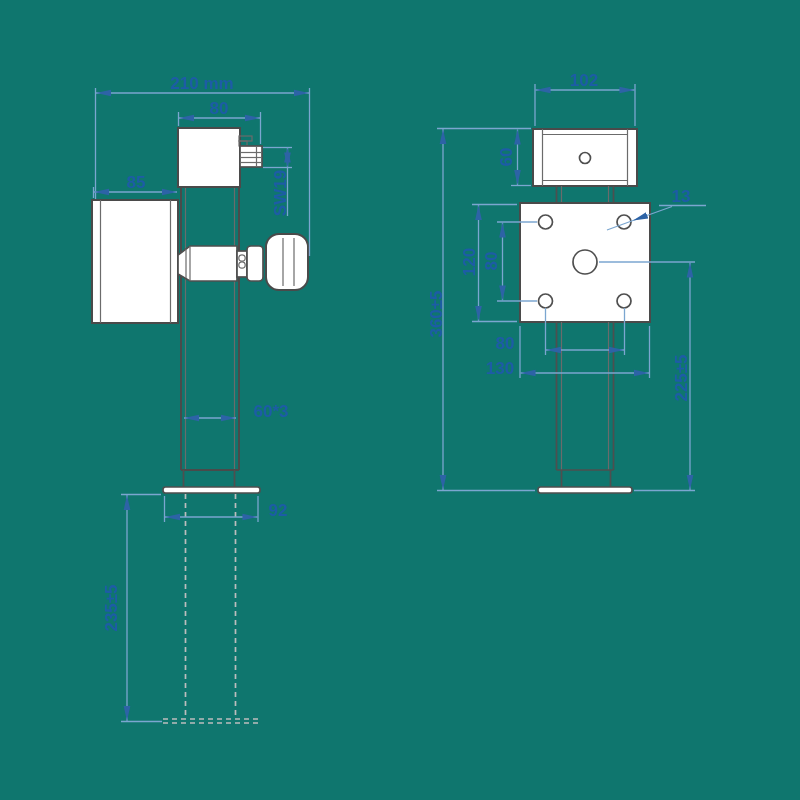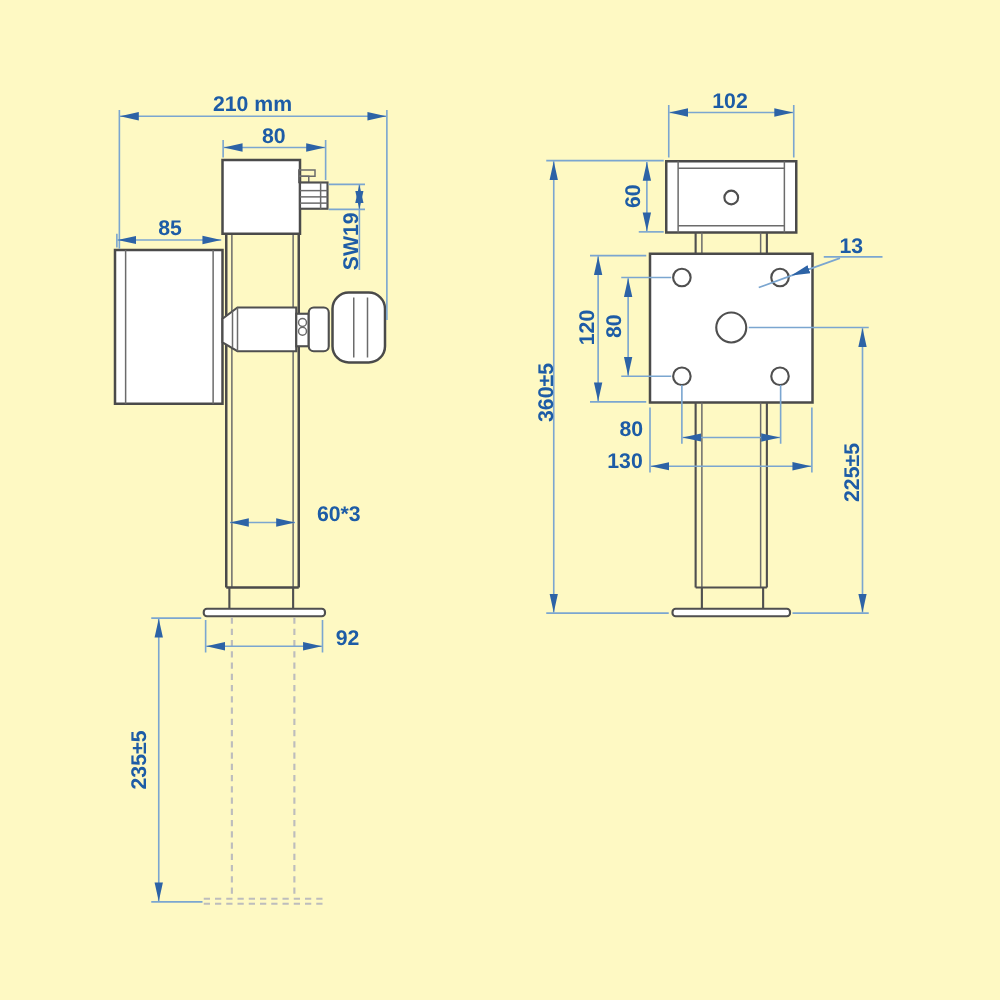--- a/index.html
+++ b/index.html
@@ -1,16 +1,16 @@
 <!DOCTYPE html>
 <html><head>
 <meta charset="utf-8">
 <style>
   html,body{margin:0;padding:0;background:#ffffff;}
-  .canvas{position:relative;width:800px;height:800px;background:#fef9c3;overflow:hidden;}
+  .canvas{position:relative;width:800px;height:800px;background:#0f766e;overflow:hidden;}
   svg{display:block;}
   text{font-family:"Liberation Sans","DejaVu Sans",sans-serif;font-weight:bold;font-size:17px;fill:#1d5ca6;}
   .outline{stroke:#4a4a4a;stroke-width:2;fill:none;}
   .outlineF{stroke:#4a4a4a;stroke-width:2;fill:#ffffff;}
   .thin{stroke:#6b6b6b;stroke-width:1.2;fill:none;}
   .mid{stroke:#4f4f4f;stroke-width:1.7;fill:none;}
   .midF{stroke:#4f4f4f;stroke-width:1.7;fill:#ffffff;}
   .dim{stroke:#7ba6d0;stroke-width:1.3;fill:none;}
   .dash{stroke:#bdbdbd;stroke-width:1.7;fill:none;stroke-dasharray:5 4;}
 </style>

